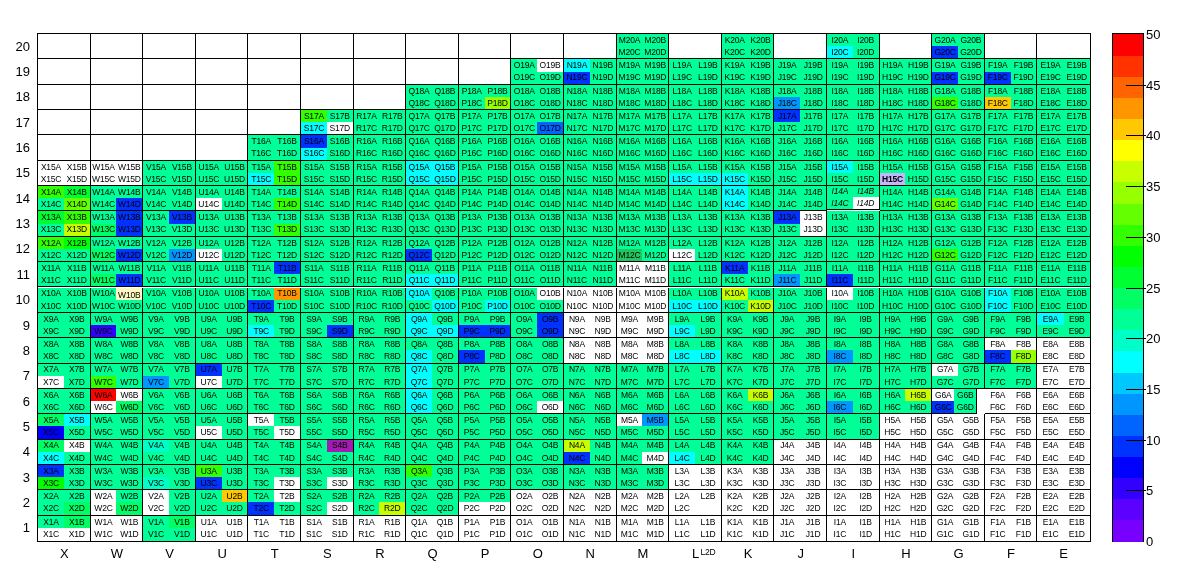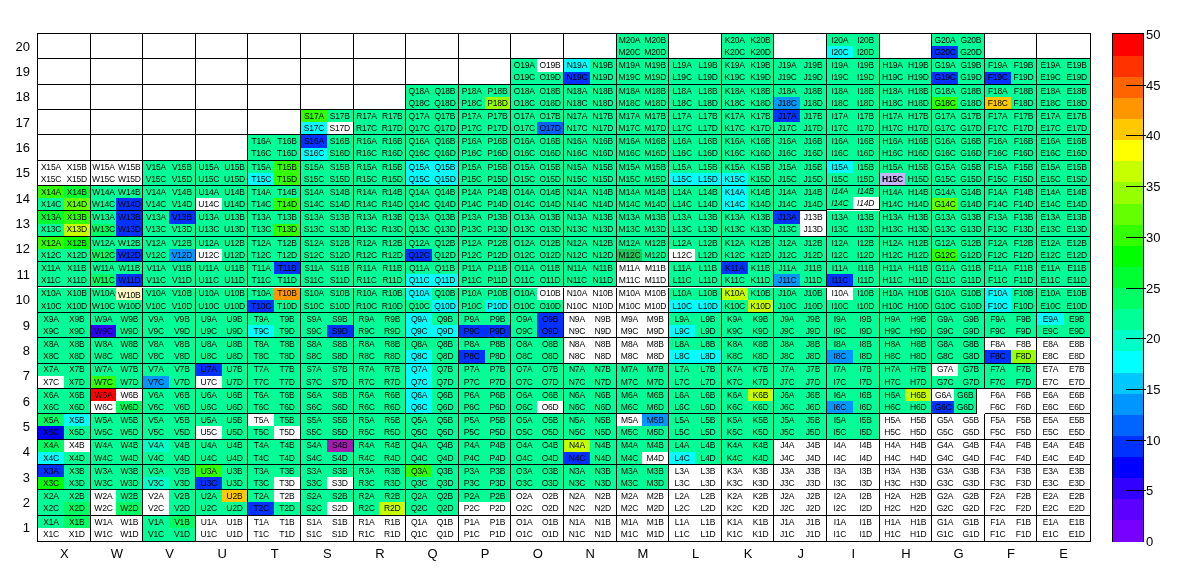--- a/index.html
+++ b/index.html
@@ -2959,21 +2959,21 @@
         <div class="cell" style="left: 631.2px; width: 52.6px; top: 456.3px; height: 25.35px;">
           <div class="quad a" style="background: rgb(255, 255, 255);">
             <span>L2A</span>
           </div>
           <div class="quad b" style="background: rgb(255, 255, 255);">
             <span>L2B</span>
           </div>
           <div class="quad c" style="background: rgb(255, 255, 255);">
             <span>L2C</span>
           </div>
-          <div class="quad d" style="background: rgb(255, 255, 255);">
+          <div class="quad d" style="background: rgb(255, 255, 255); margin-top: 44px;">
             <span>L2D</span>
           </div>
         </div>
         <div class="cell" style="left: 631.2px; width: 52.6px; top: 430.95px; height: 25.35px;">
           <div class="quad a" style="background: rgb(255, 255, 255);">
             <span>L3A</span>
           </div>
           <div class="quad b" style="background: rgb(255, 255, 255);">
             <span>L3B</span>
           </div>

